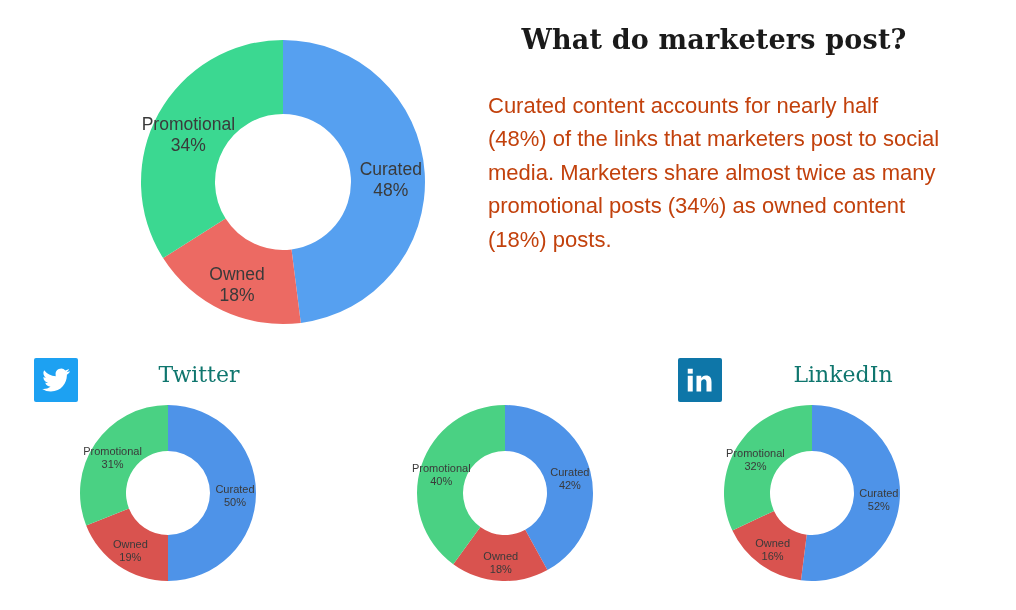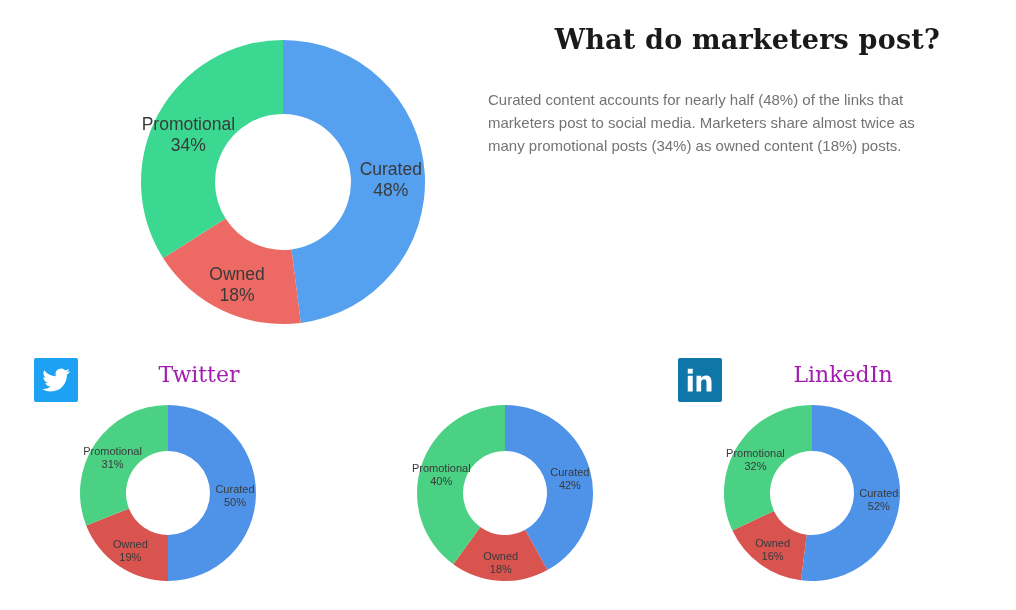--- a/index.html
+++ b/index.html
@@ -30,30 +30,30 @@
     position: absolute;
     left: 488px;
     top: 24px;
     width: 452px;
   }
   #hero-title {
     font-family: "DejaVu Serif", "Liberation Serif", serif;
     font-size: 27px;
     font-weight: 700;
     color: #1a1a1a;
-    text-align: right;
+    text-align: center;
     letter-spacing: 0.2px;
     margin: 0 0 34px 0;
     white-space: nowrap;
   }
   #hero-body {
     font-family: "Liberation Sans", sans-serif;
-    font-size: 15px;
+    font-size: 22px;
     line-height: 1.52;
-    color: #737373;
+    color: #c2410c;
     margin: 0;
     text-align: left;
   }
 
   
   .platform {
     position: absolute;
     top: 355px;
     width: 300px;
     height: 255px;
@@ -79,21 +79,21 @@
   }
   .platform-name {
     position: absolute;
     left: 0;
     right: 0;
     top: 7px;
     text-align: center;
     font-family: "DejaVu Serif", "Liberation Serif", serif;
     font-size: 22px;
     font-weight: 400;
-    color: #a21caf;
+    color: #0f766e;
     padding-left: 62px;
     box-sizing: border-box;
   }
   .platform-donut-wrap {
     position: absolute;
     left: 0;
     top: 48px;
     width: 300px;
     height: 200px;
   }

